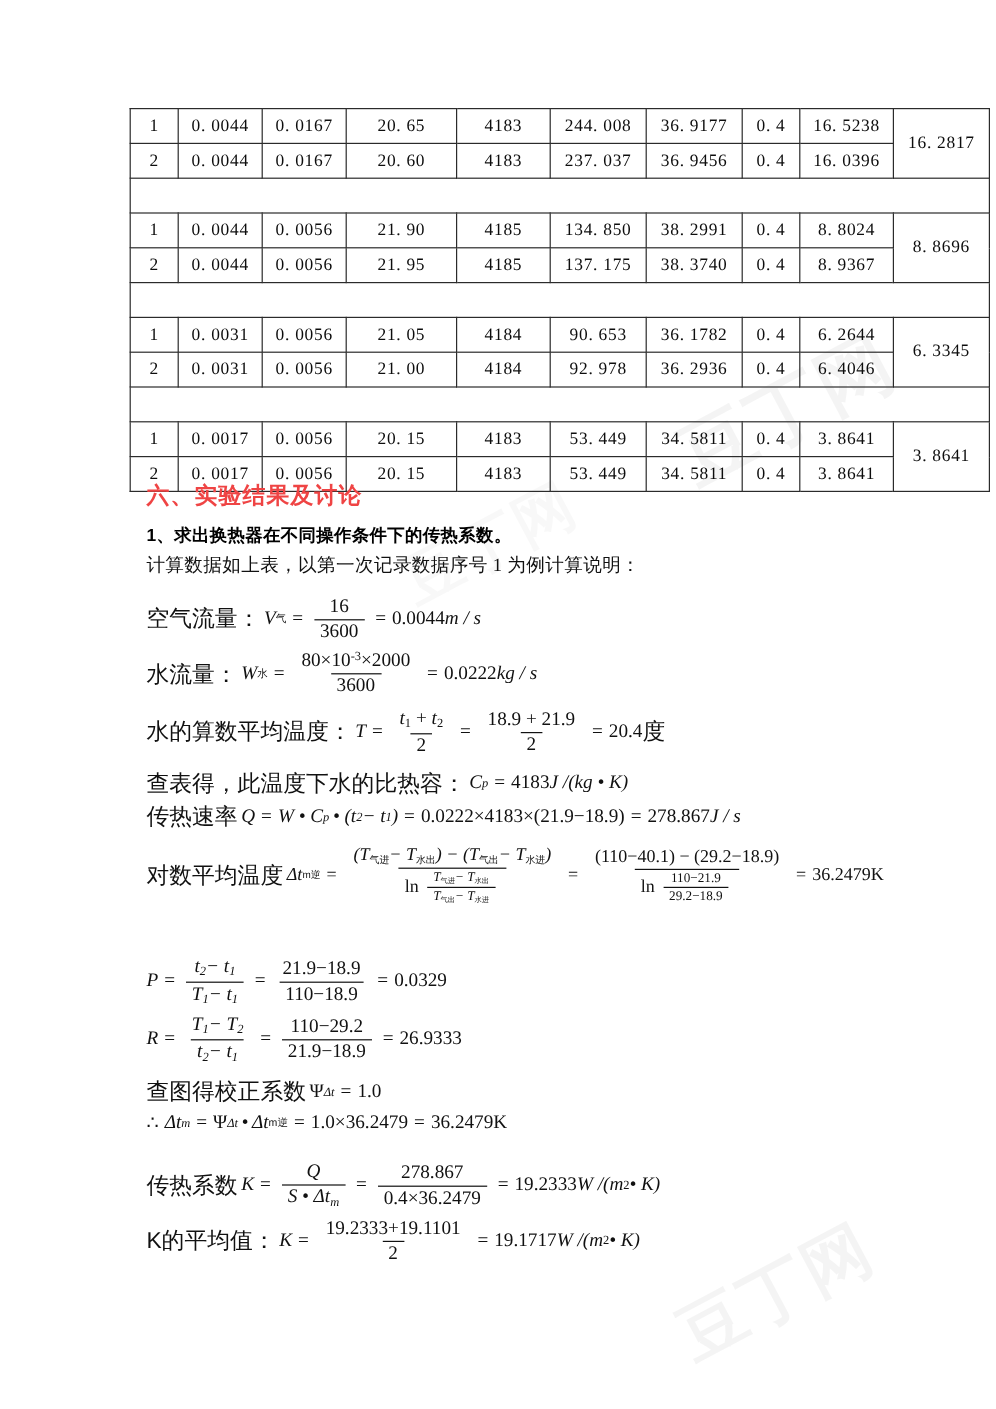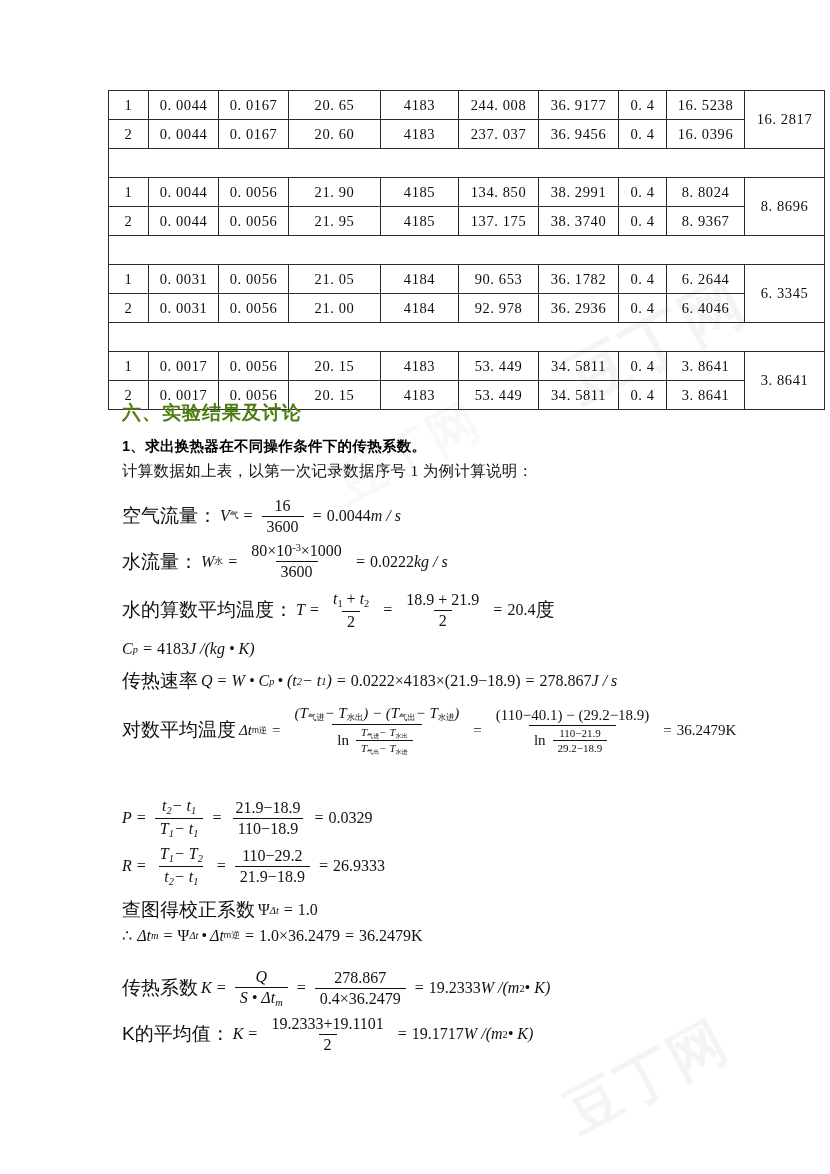--- a/index.html
+++ b/index.html
@@ -79,21 +79,21 @@
   .c-avg   { width: 80px; }
 
   
   .h-section {
     position: absolute;
     left: 122px;
     font-family: "Liberation Sans", "DejaVu Sans", sans-serif;
     font-weight: bold;
     font-size: 19px;
     letter-spacing: 1px;
-    color: #4d7c0f;
+    color: #ef4444;
   }
   .h-sub {
     position: absolute;
     left: 122px;
     font-family: "Liberation Sans", "DejaVu Sans", sans-serif;
     font-weight: bold;
     font-size: 14.5px;
     letter-spacing: 0.3px;
     color: #000;
   }
@@ -293,21 +293,21 @@
     <span>0.0044</span>
       <span class="it">m / s</span>
   </div>
 
   <div class="math" style="top:542px;">
     <span class="lbl">水流量：</span>
     <span class="it">W</span>
       <sub class="cjk-sub">水</sub>
     <span class="eq">=</span>
     <span class="frac">
-      <span class="num"><span>80×10</span><sup>-3</sup><span>×1000</span></span>
+      <span class="num"><span>80×10</span><sup>-3</sup><span>×2000</span></span>
       <span class="den">3600</span>
     </span>
     <span class="eq">=</span>
     <span>0.0222</span>
       <span class="it">kg / s</span>
   </div>
 
   <div class="math" style="top:590px;">
     <span class="lbl">水的算数平均温度：</span>
     <span class="it">T</span>
@@ -320,20 +320,21 @@
     <span class="frac">
       <span class="num">18.9 + 21.9</span>
       <span class="den">2</span>
     </span>
     <span class="eq">=</span>
     <span>20.4</span>
       <span class="lbl">度</span>
   </div>
 
   <div class="math" style="top:640px;">
+    <span class="lbl">查表得，此温度下水的比热容：</span>
     <span class="it">C</span>
       <sub class="it">p</sub>
     <span class="eq">=</span>
     <span>4183</span>
       <span class="it">J /(kg • K)</span>
   </div>
 
   <div class="math" style="top:668px;">
     <span class="lbl">传热速率</span>
     <span class="it">Q</span>

